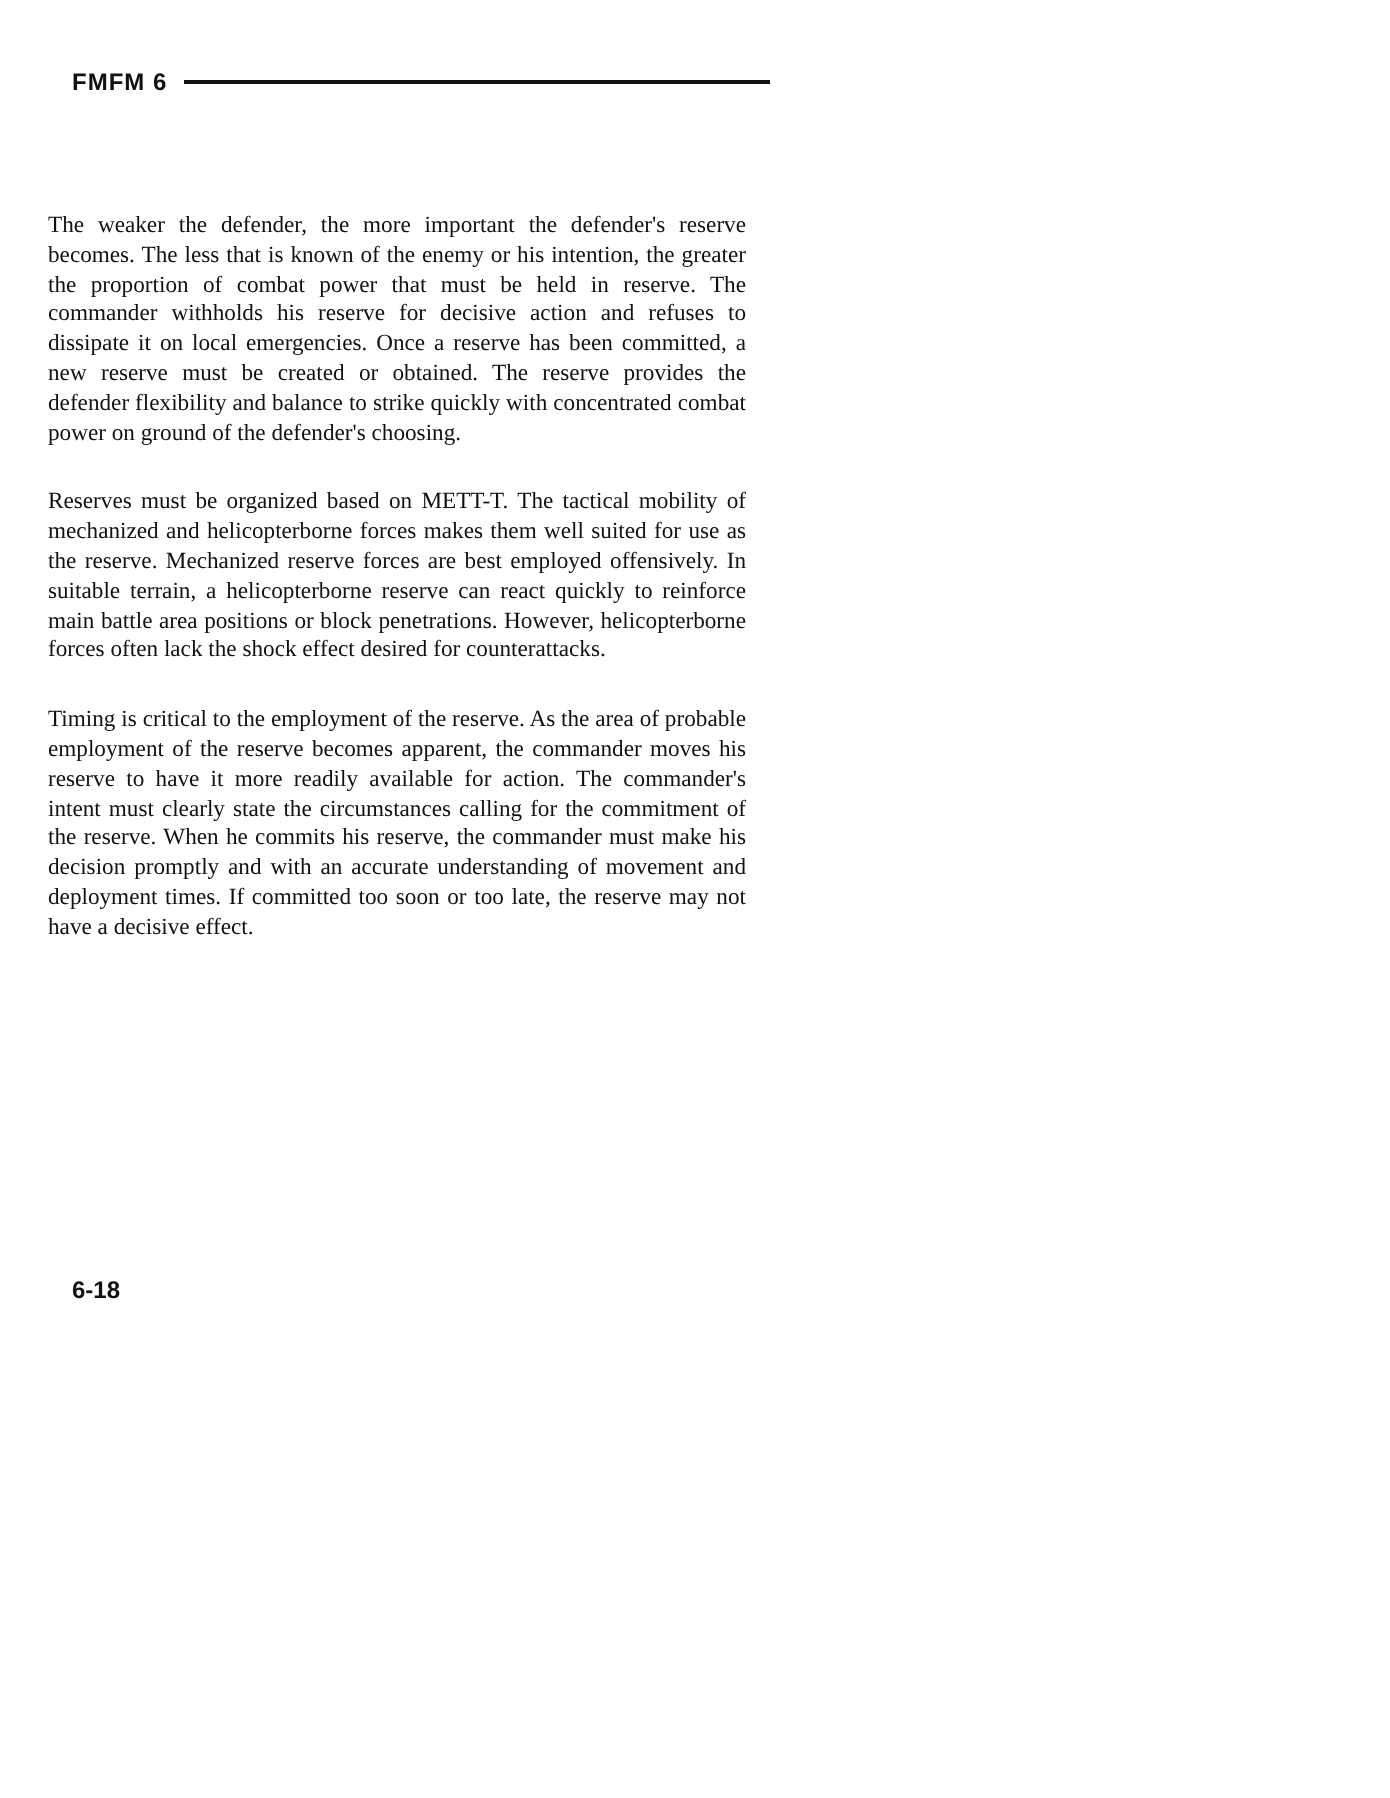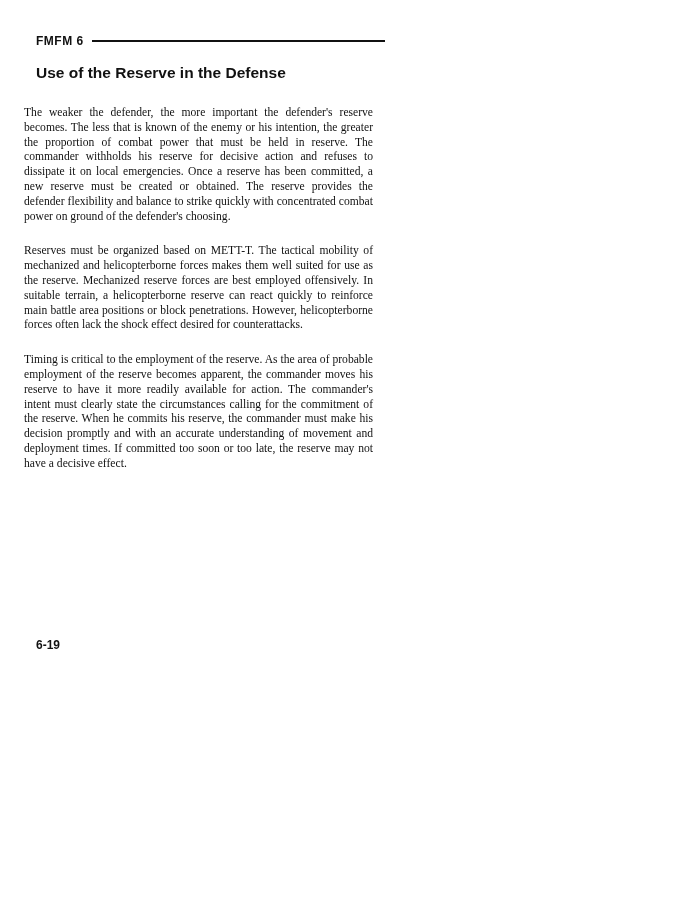--- a/index.html
+++ b/index.html
@@ -72,23 +72,22 @@
 </head>
 <body>
 
 <div class="page">
 
   <div class="doc-header">
     <span class="doc-code">FMFM 6</span>
     <span class="header-rule"></span>
   </div>
 
-  <h1 class="section-title">Use of the Reserve in the Defense</h1>
 
   <div class="body-text">
     <p>The weaker the defender, the more important the defender's reserve becomes.  The less that is known of the enemy or his intention, the greater the proportion of combat power that must be held in reserve.  The commander withholds his reserve for decisive action and refuses to dissipate it on local emergencies.  Once a reserve has been committed, a new reserve must be created or obtained.  The reserve provides the defender flexibility and balance to strike quickly with concentrated combat power on ground of the defender's choosing.</p>
     <p>Reserves must be organized based on METT-T.  The tactical mobility of mechanized and helicopterborne forces makes them well suited for use as the reserve.  Mechanized reserve forces are best employed offensively.  In suitable terrain, a helicopterborne reserve can react quickly to reinforce main battle area positions or block penetrations.  However, helicopterborne forces often lack the shock effect desired for counterattacks.</p>
     <p>Timing is critical to the employment of the reserve.  As the area of probable employment of the reserve becomes apparent, the commander moves his reserve to have it more readily available for action.  The commander's intent must clearly state the circumstances calling for the commitment of the reserve.  When he commits his reserve, the commander must make his decision promptly and with an accurate understanding of movement and deployment times.  If committed too soon or too late, the reserve may not have a decisive effect.</p>
   </div>
 
-  <div class="page-number">6-19</div>
+  <div class="page-number">6-18</div>
 
 </div>
 
 </body></html>

